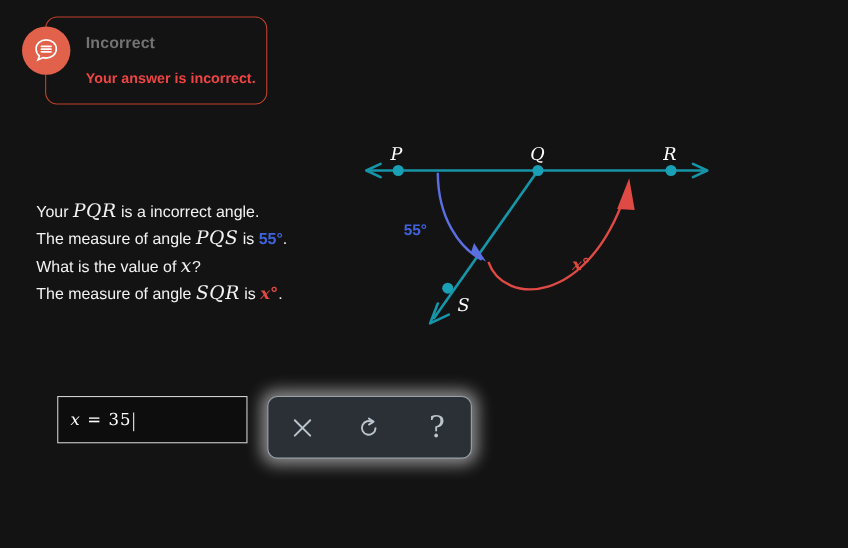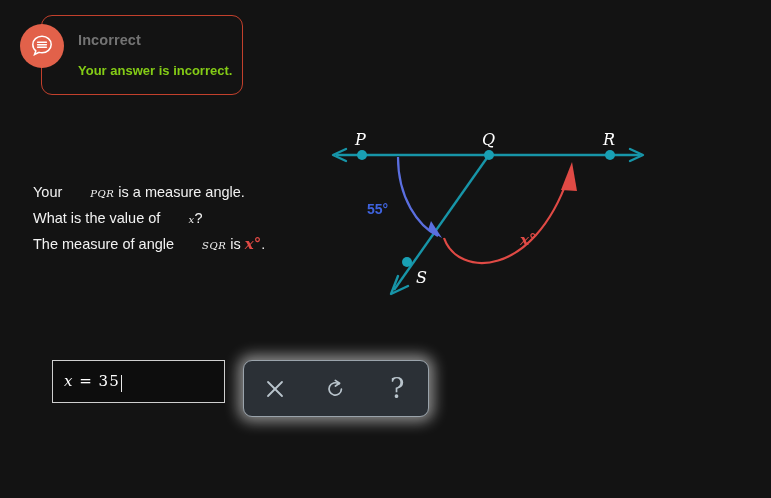--- a/index.html
+++ b/index.html
@@ -48,40 +48,39 @@
     font-weight: bold;
     color: #737373;
     letter-spacing: .1px;
   }
   #alert-message {
     position: absolute;
     left: 36px;
     top: 47px;
     font-size: 13px;
     font-weight: bold;
-    color: #84cc16;
+    color: #ef4444;
   }
 
   
   #problem-statement {
     position: absolute;
     left: 33px;
     top: 180px;
     width: 300px;
     font-size: 14.5px;
     line-height: 24px;
     color: #f2f2f2;
   }
   #problem-statement .line { white-space: nowrap; }
   .mathvar {
     font-family: "DejaVu Serif", "Liberation Serif", serif;
     font-style: italic;
-    font-size: 10px;
+    font-size: 17px;
     letter-spacing: .5px;
-    margin-left: 24px;
   }
   .val-blue {
     color: #3f63de;
     font-weight: bold;
     font-size: 14.5px;
   }
   .val-red {
     color: #e04a45;
     font-weight: bold;
     font-family: "DejaVu Serif", "Liberation Serif", serif;
@@ -187,21 +186,24 @@
       <line x1="8.6" y1="11.7" x2="17.4" y2="11.7" stroke="#ffffff" stroke-width="1.5" stroke-linecap="round"></line>
       <line x1="8.6" y1="14.2" x2="17.4" y2="14.2" stroke="#ffffff" stroke-width="1.5" stroke-linecap="round"></line>
     </svg>
   </div>
   <div id="alert-title">Incorrect</div>
   <div id="alert-message">Your answer is incorrect.</div>
 </div>
 
 <div id="problem-statement">
   <div class="line">
-    <span>Your </span><span class="mathvar">PQR</span><span> is a measure angle.</span>
+    <span>Your </span><span class="mathvar">PQR</span><span> is a incorrect angle.</span>
+  </div>
+  <div class="line">
+    <span>The measure of angle </span><span class="mathvar">PQS</span><span> is </span><span class="val-blue">55°</span><span>.</span>
   </div>
   <div class="line">
     <span>What is the value of </span><span class="mathvar">x</span><span>?</span>
   </div>
   <div class="line">
     <span>The measure of angle </span><span class="mathvar">SQR</span><span> is </span><span class="val-red">x°</span><span>.</span>
   </div>
 </div>
 
 <div id="diagram">

